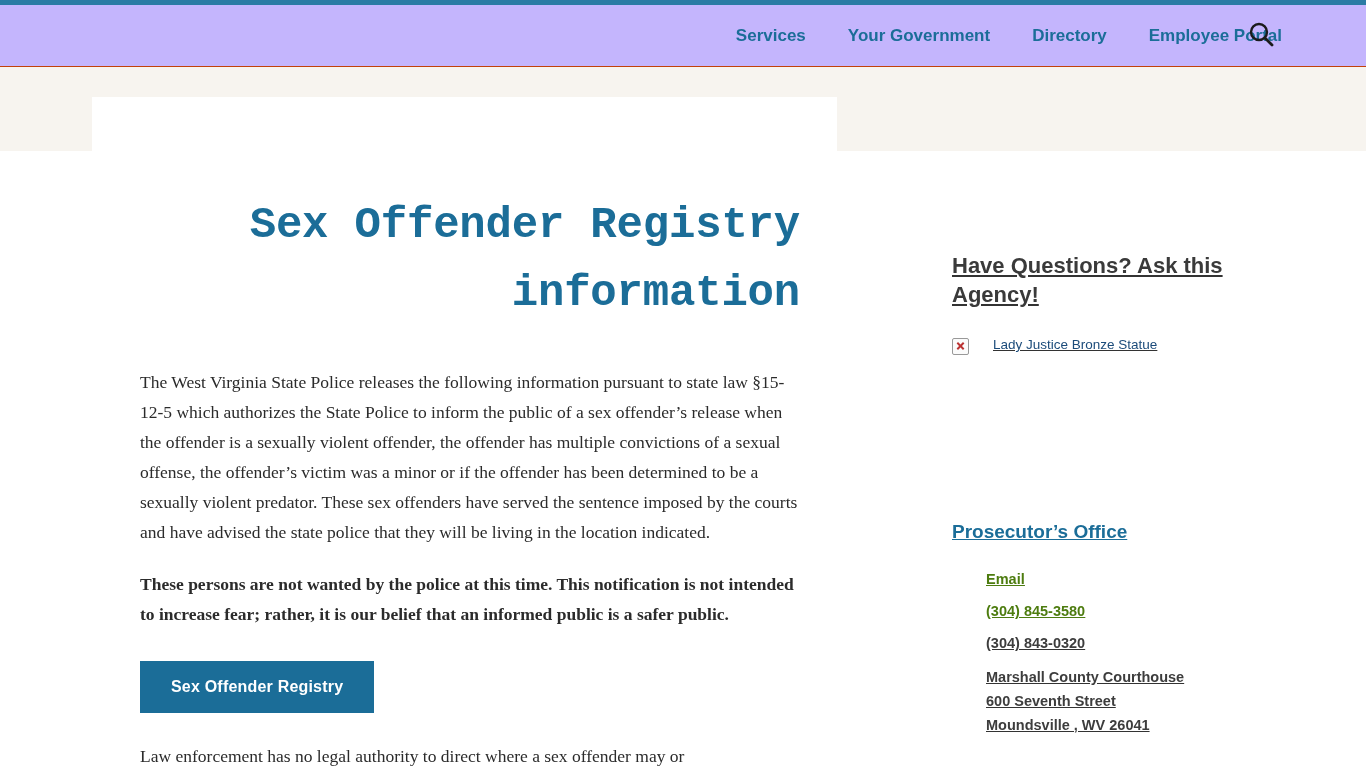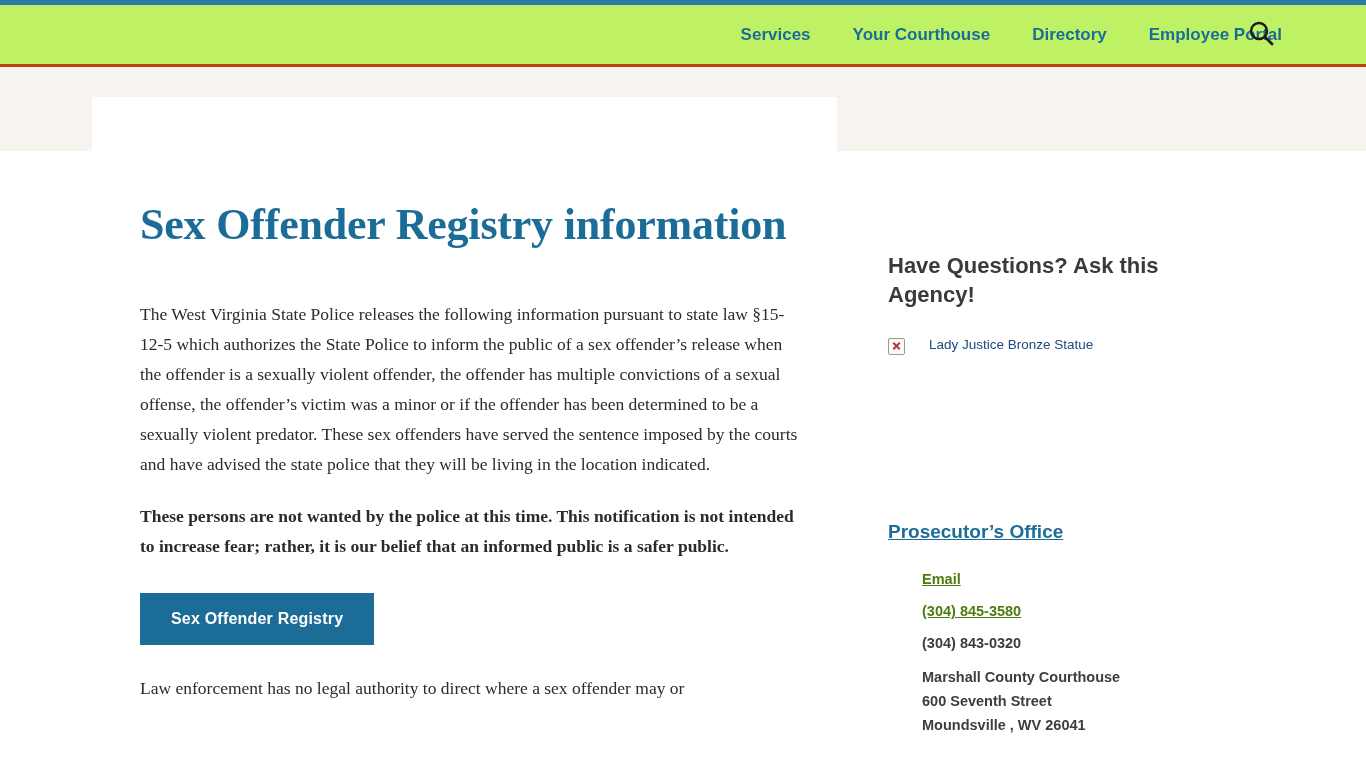--- a/index.html
+++ b/index.html
@@ -18,22 +18,22 @@
   
   .top-accent {
     height: 5px;
     background: #2b7ba4;
     width: 100%;
   }
 
   
   .site-header {
     height: 62px;
-    background: #bef264;
-    border-bottom: 3px solid #c2410c;
+    background: #c4b5fd;
+    border-bottom: 1px solid #c2410c;
     display: flex;
     align-items: center;
     justify-content: flex-end;
     padding-right: 84px;
     box-sizing: border-box;
     position: relative;
   }
   .nav {
     display: flex;
     align-items: center;
@@ -89,27 +89,28 @@
     top: 0;
     width: 1366px;
   }
   .main-col {
     position: absolute;
     left: 140px;
     top: 40px;
     width: 660px;
   }
   .page-title {
-    font-family: Liberation Serif, serif;
+    font-family: Liberation Mono, monospace;
     font-size: 44px;
     line-height: 1.55;
     font-weight: bold;
     color: #1b6d98;
     margin: 0 0 40px 0;
     letter-spacing: -0.2px;
+    text-align: right;
   }
   .body-par {
     font-family: "Liberation Serif", serif;
     font-size: 17.5px;
     line-height: 30px;
     color: #2b2b2b;
     margin: 0 0 22px 0;
   }
   .body-par.bold {
     font-weight: bold;
@@ -125,23 +126,24 @@
     border: none;
     cursor: pointer;
     margin-top: 10px;
     margin-bottom: 28px;
     letter-spacing: 0.2px;
   }
 
   
   .side-col {
     position: absolute;
-    left: 888px;
+    left: 952px;
     top: 100px;
     width: 380px;
+    text-decoration: underline;
   }
   .side-head {
     font-size: 22px;
     font-weight: bold;
     color: #3a3a3a;
     line-height: 29px;
     margin: 0 0 28px 0;
     max-width: 310px;
   }
   .broken-img {
@@ -210,21 +212,21 @@
   .addr-block div { font-weight: bold; color: #3d3d3d; font-size: 14.5px; }
 </style>
 </head>
 <body>
 
 <div class="top-accent"></div>
 
 <div class="site-header">
   <nav class="nav">
     <a class="nav-item">Services</a>
-    <a class="nav-item">Your Courthouse</a>
+    <a class="nav-item">Your Government</a>
     <a class="nav-item">Directory</a>
     <a class="nav-item">Employee Portal</a>
   </nav>
   <button class="search-btn">
     <span>
       <svg width="28" height="28" viewBox="0 0 28 28">
         <circle cx="12" cy="12" r="8" fill="none" stroke="#1b1b1b" stroke-width="2.4"></circle>
         <line x1="18" y1="18" x2="25" y2="25" stroke="#1b1b1b" stroke-width="2.8" stroke-linecap="round"></line>
       </svg>
     </span>

